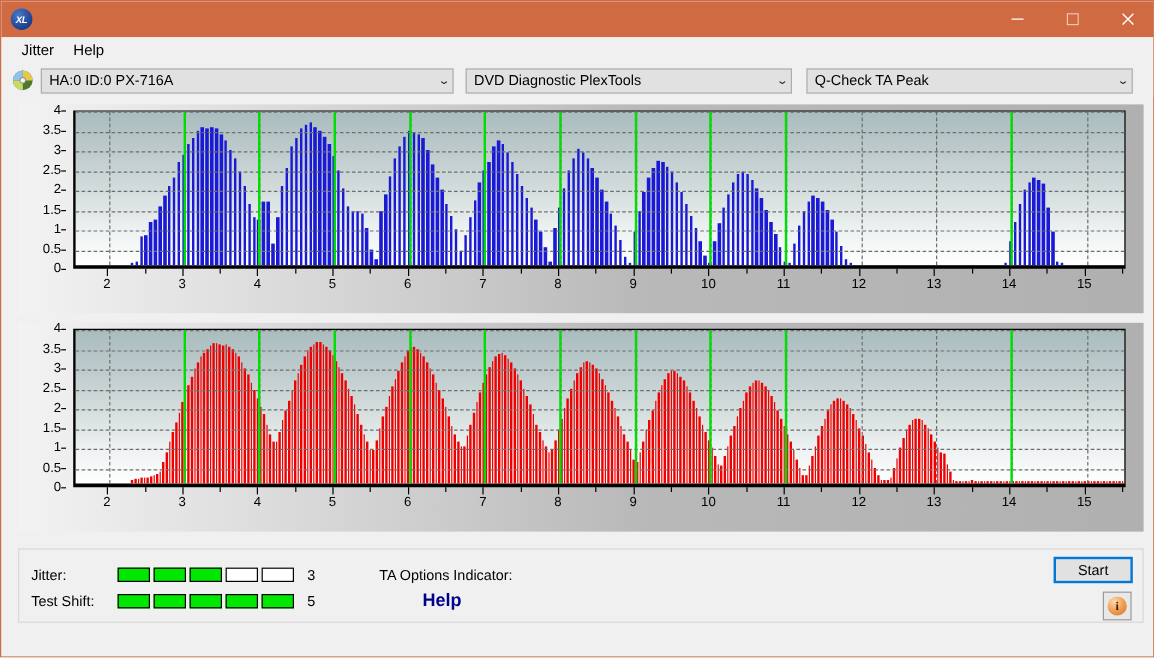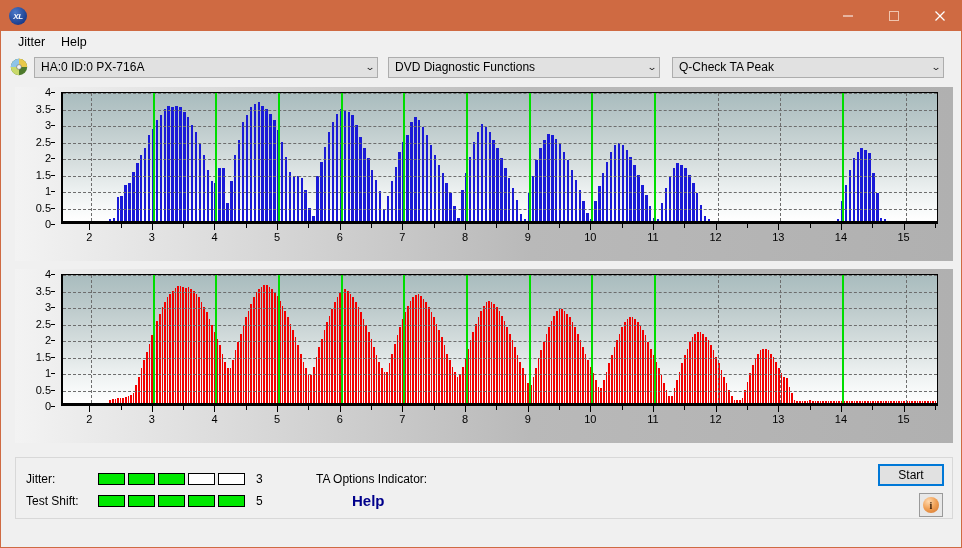--- a/index.html
+++ b/index.html
@@ -375,21 +375,21 @@
       <path d="M9 0.8 A8.2 8.2 0 0 1 17.2 9 L9 9 Z" fill="#e8c84a"></path>
       <path d="M0.8 9 A8.2 8.2 0 0 1 9 0.8 L9 9 Z" fill="#8fc4e8"></path>
       <path d="M9 17.2 A8.2 8.2 0 0 1 0.8 9 L9 9 Z" fill="#c9d96a"></path>
       <circle cx="9" cy="9" r="2.4" fill="#f2f2f2" stroke="#666" stroke-width="0.6"></circle>
     </svg>
     <div class="combo" id="combo-drive">
       <span>HA:0 ID:0  PX-716A</span>
       <span class="chev">⌄</span>
     </div>
     <div class="combo" id="combo-function">
-      <span>DVD Diagnostic Functions</span>
+      <span>DVD Diagnostic PlexTools</span>
       <span class="chev">⌄</span>
     </div>
     <div class="combo" id="combo-test">
       <span>Q-Check TA Peak</span>
       <span class="chev">⌄</span>
     </div>
   </div>
 
   <div class="chart-panel" id="chart1">
     <div class="ylabels">

